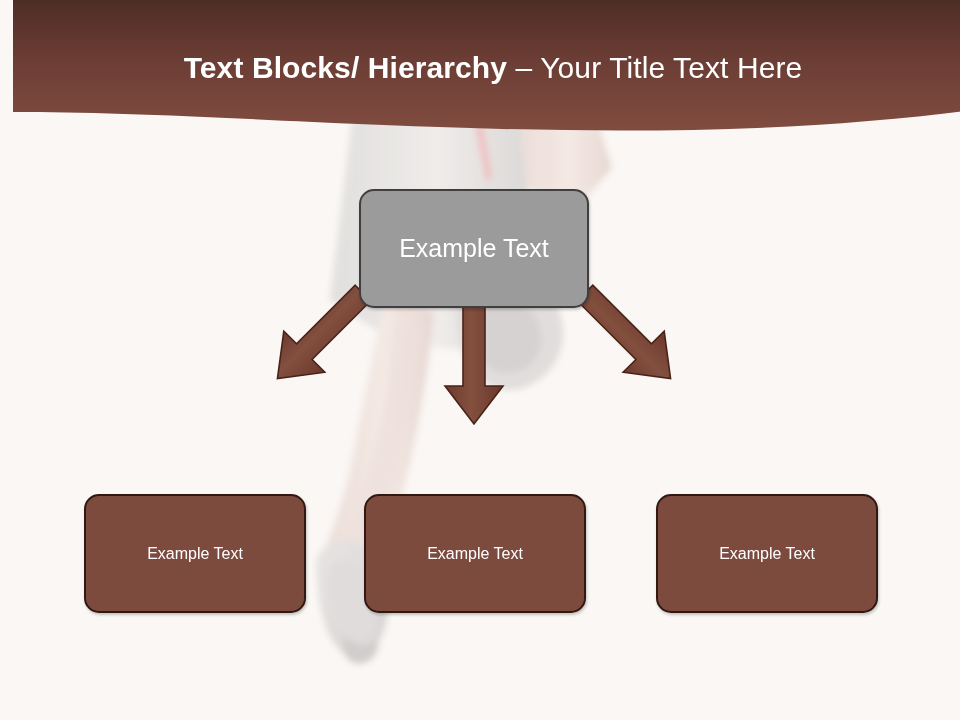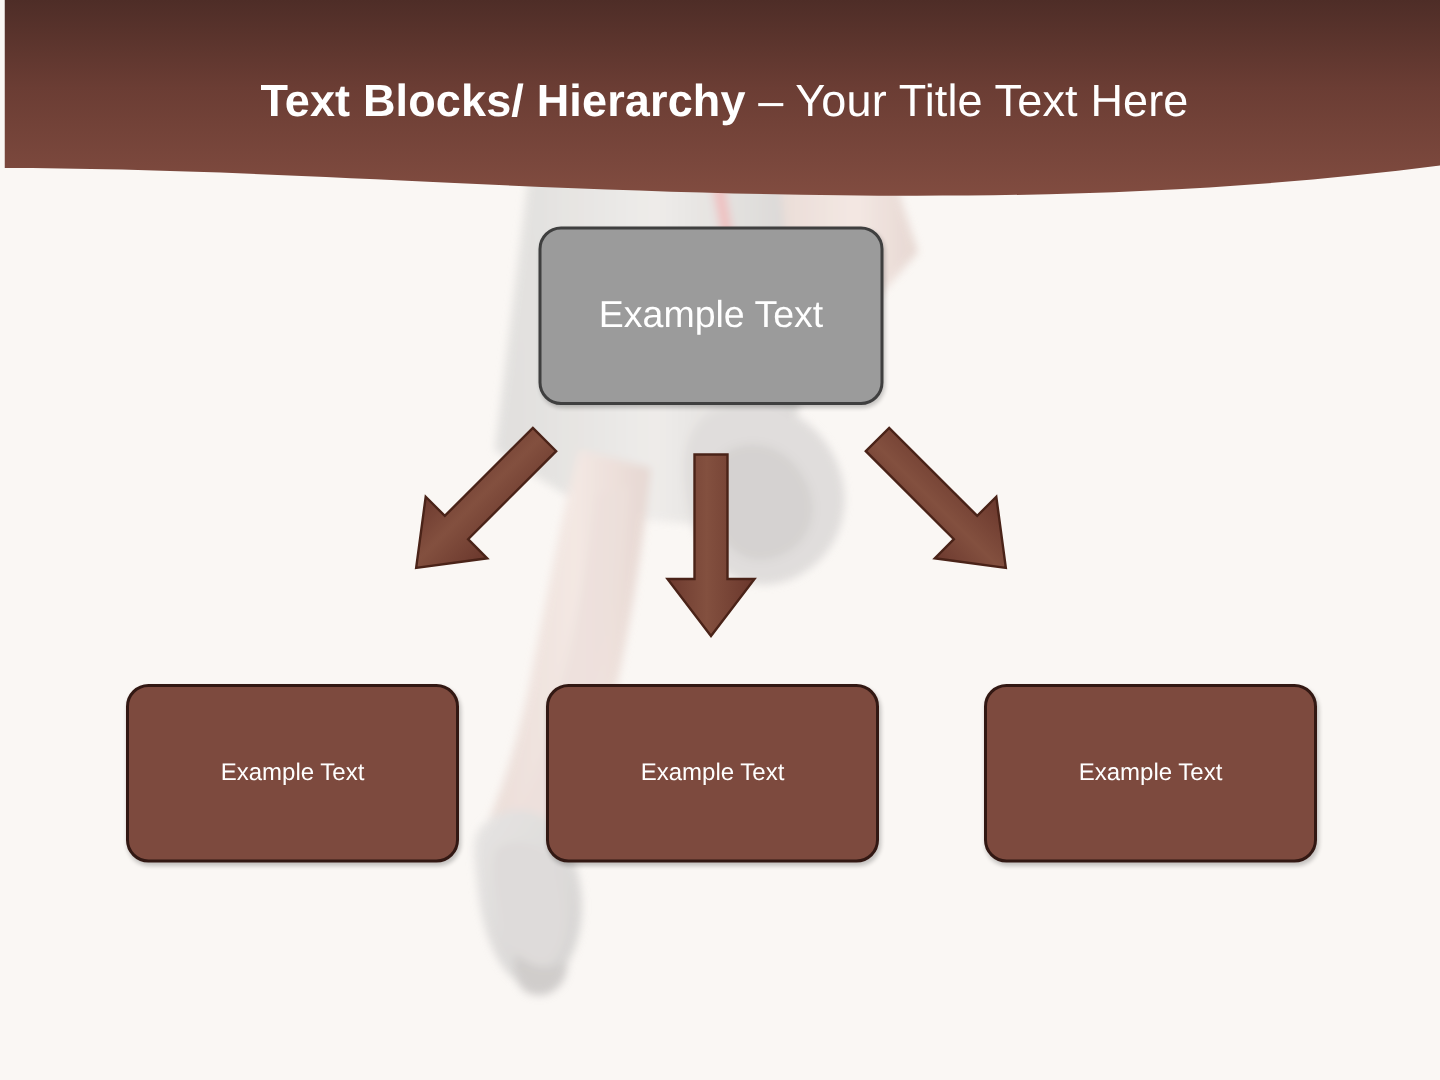--- a/index.html
+++ b/index.html
@@ -30,21 +30,21 @@
   }
   .photo-layer svg {
     position: absolute;
     left: 0;
     top: 0;
   }
 
   
   .banner {
     position: absolute;
-    left: 3px;
+    left: 13px;
     top: 0;
     width: 888px;
     height: 136px;
   }
   .banner svg {
     position: absolute;
     left: 0;
     top: 0;
   }
   .banner-title {
@@ -68,20 +68,21 @@
 
   
   .node {
     position: absolute;
     box-sizing: border-box;
     display: flex;
     align-items: center;
     justify-content: center;
     text-align: center;
     color: #ffffff;
+    margin-top: 38px;
   }
   .node-top {
     left: 359px;
     top: 151px;
     width: 230px;
     height: 119px;
     background: #9b9b9b;
     border: 2px solid #3f3f3f;
     border-radius: 15px;
     box-shadow: 1px 2px 3px rgba(0,0,0,0.22);

